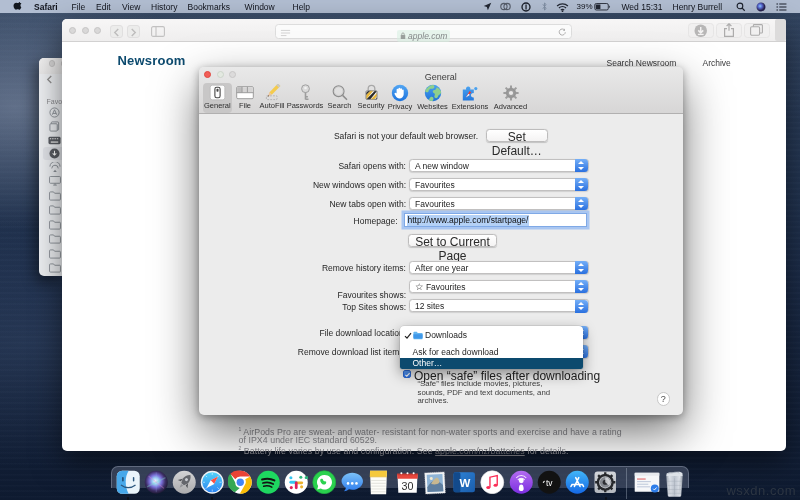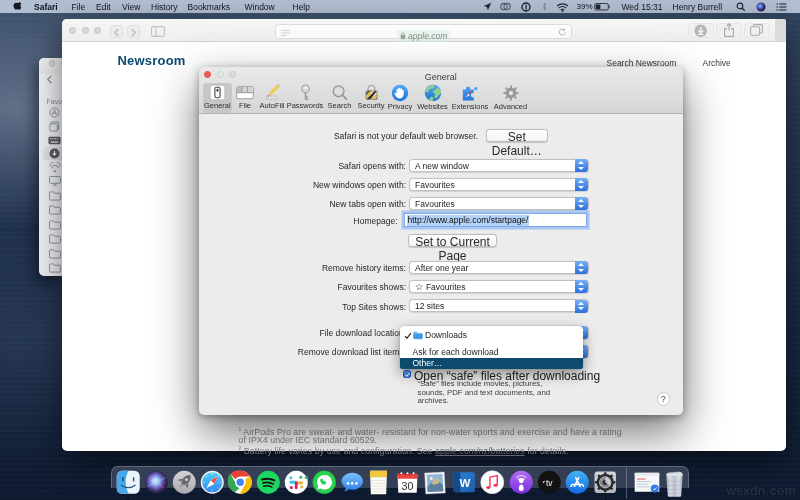--- a/index.html
+++ b/index.html
@@ -401,21 +401,21 @@
     <div class="sel" style="top:110.5px;">Favourites<span class="cap"></span></div>
     <div class="flabel" style="top:132px;">New tabs open with:</div>
     <div class="sel" style="top:129.5px;">Favourites<span class="cap"></span></div>
     <div class="flabel" style="top:148.5px;right:285px;">Homepage:</div>
     <div id="homefield" class="abs">
         <span>http://www.apple.com/startpage/</span>
       </div>
     <button class="pbtn" style="left:209px;top:166.5px;width:89px;height:13.5px;">Set to Current Page</button>
     <div class="flabel" style="top:196px;">Remove history items:</div>
     <div class="sel" style="top:193.5px;">After one year<span class="cap"></span></div>
-    <div class="flabel" style="top:215px;">Favourites shows:</div>
+    <div class="flabel" style="top:223px;">Favourites shows:</div>
     <div class="sel" style="top:212.5px;"><span style="font-size:9.5px;color:#2e2e2e;">☆</span> Favourites<span class="cap"></span></div>
     <div class="flabel" style="top:234.5px;">Top Sites shows:</div>
     <div class="sel" style="top:232px;">12 sites<span class="cap"></span></div>
     <div class="flabel" style="top:261px;">File download location:</div>
     <div class="sel" style="top:258.5px;">Downloads<span class="cap"></span></div>
     <div class="flabel" style="top:280px;">Remove download list items:</div>
     <div class="sel" style="top:277.5px;">After one day<span class="cap"></span></div>
     <div class="abs" style="left:203.5px;top:302.5px;width:8px;height:8px;border-radius:2px;background:linear-gradient(#5b9cf6,#2e72e0);border:0.5px solid #2c67cf;">
         <svg style="position:absolute;left:0;top:0" width="7" height="7" viewBox="0 0 8 8">
           <path d="M1.6 4.4 3.2 6 6.4 2.4" fill="none" stroke="#fff" stroke-width="1.3"></path>

